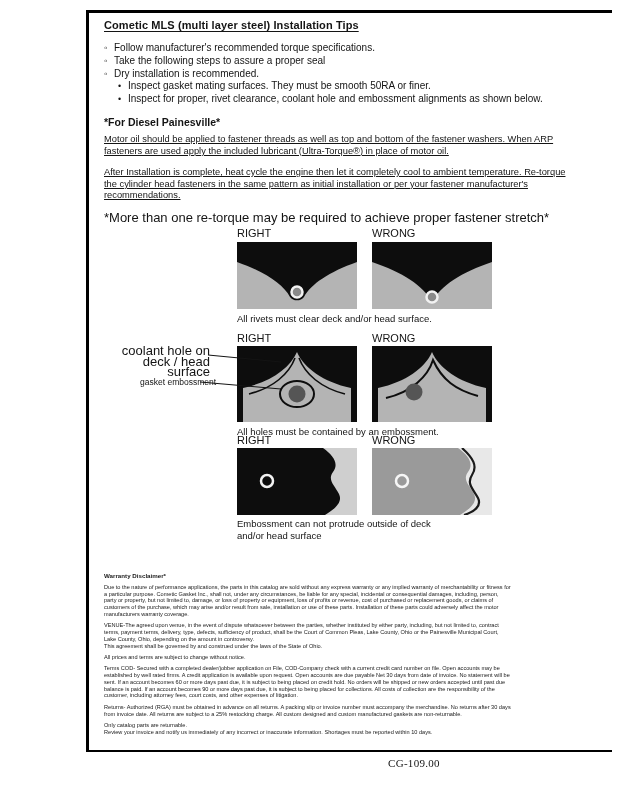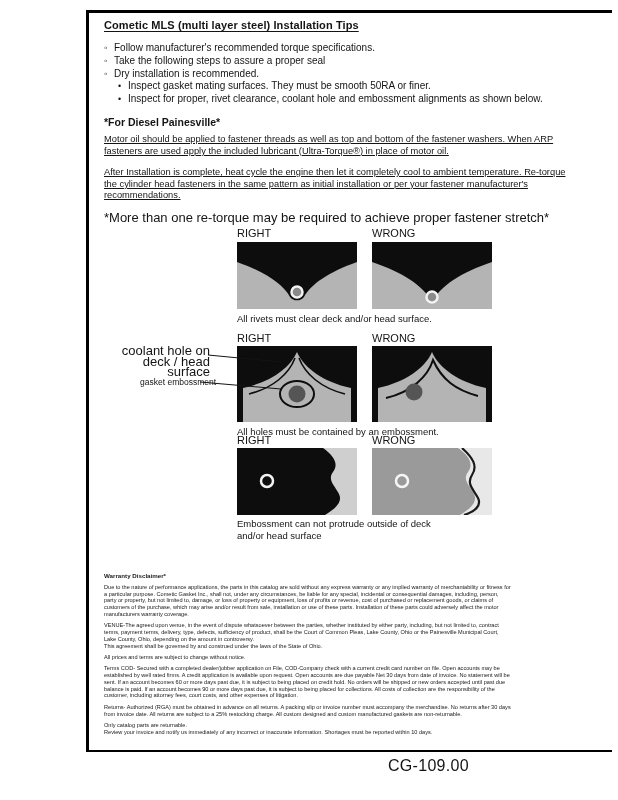--- a/index.html
+++ b/index.html
@@ -49,21 +49,21 @@
   .lbl-emboss{position:absolute;left:116px;top:377px;font-size:8.5px;margin-left:24px;}
   .label-lines{position:absolute;left:200px;top:352px;width:84px;height:40px;z-index:2;}
 
   .warranty{position:absolute;left:104px;top:573px;width:408px;
             font-size:5.6px;line-height:6.8px;color:#1a1a1a;}
   .warranty .wr-head{font-size:6.2px;font-weight:bold;margin-bottom:4px;}
   .warranty p{margin-bottom:4.5px;}
   .warranty p.tight{margin-bottom:0;}
   .warranty p.last{margin-bottom:0;}
 
-  .footer{position:absolute;left:388px;top:757px;font-size:16px;letter-spacing:0.3px;}
+  .footer{position:absolute;left:388px;top:757px;font-size:11px;letter-spacing:0.3px;font-family:Liberation Serif, serif;}
 </style>
 </head>
 <body>
 
 <div class="page">
 
   <div class="rule top"></div>
   <div class="rule left"></div>
   <div class="rule bottom"></div>
 

